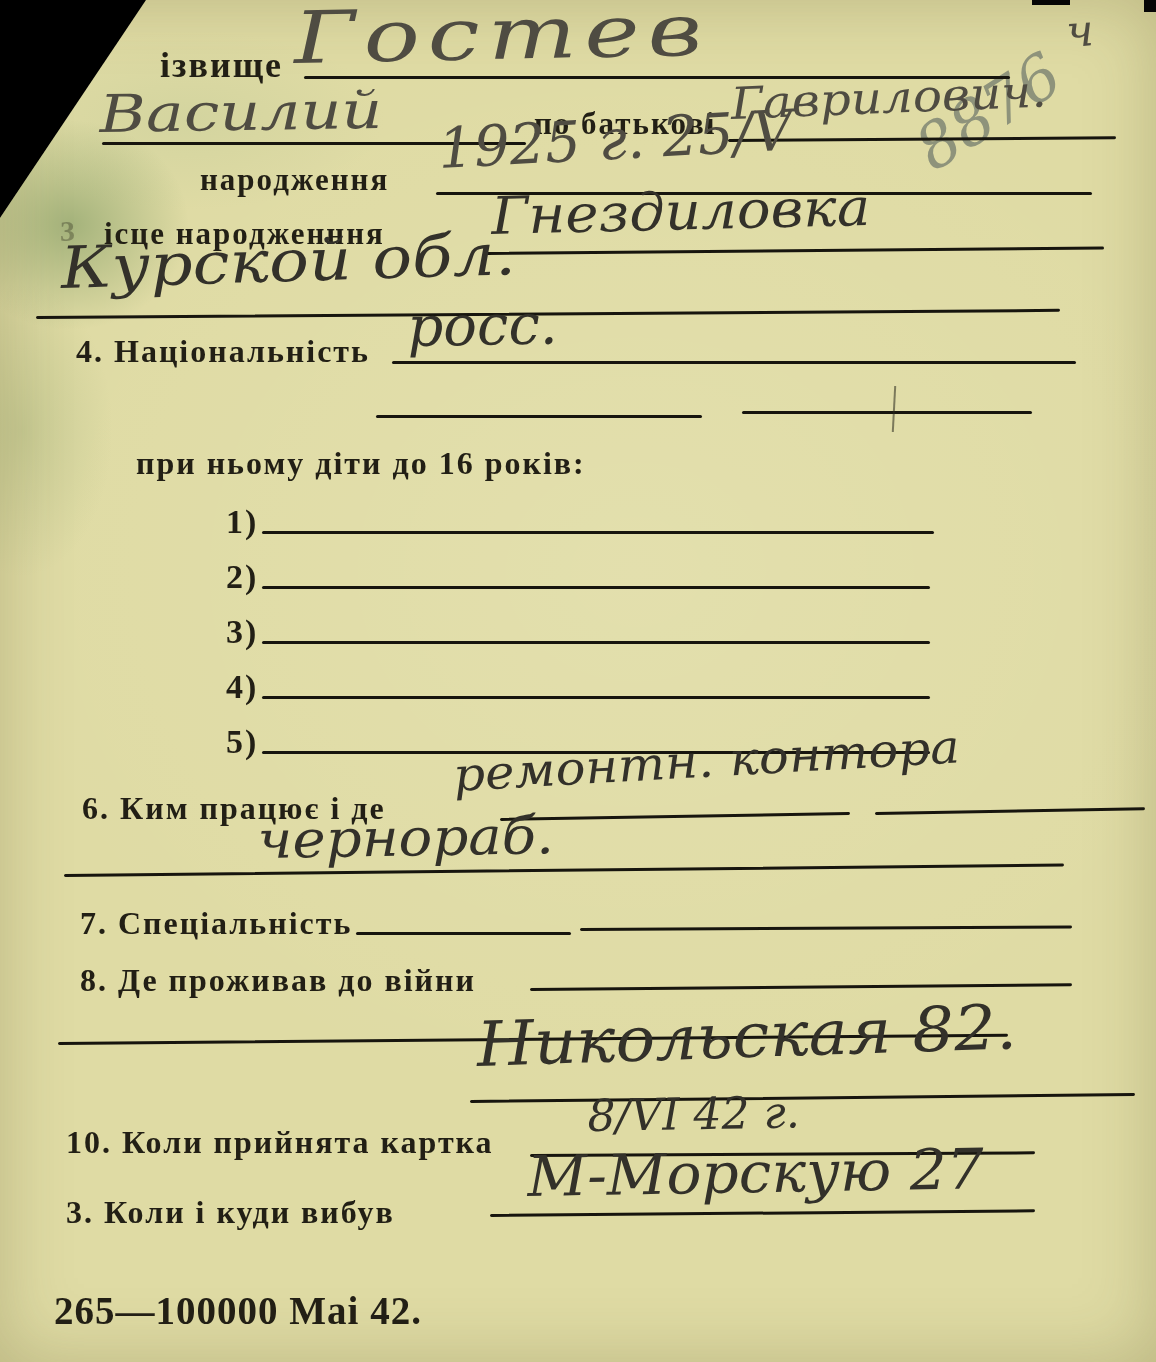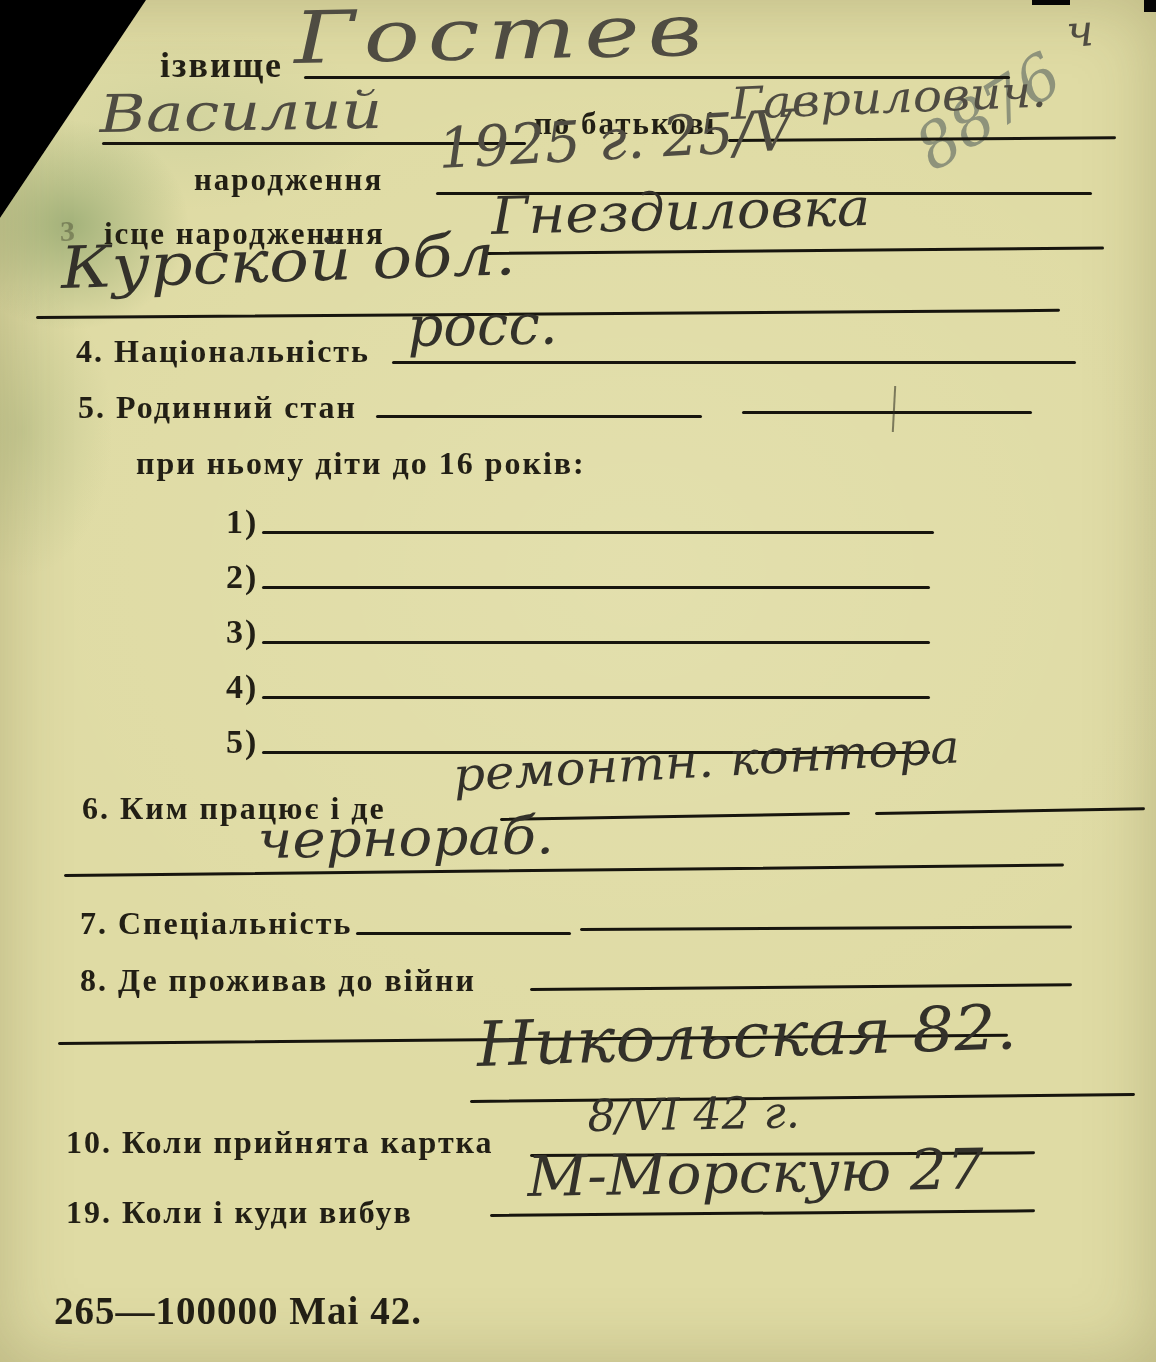--- a/index.html
+++ b/index.html
@@ -41,37 +41,36 @@
     <div class="hw pencil" style="left:295px;top:-4px;font-size:72px;letter-spacing:6px;transform:scaleX(1.3) rotate(-1.5deg);">Гостев</div>
     <div class="lbl" style="left:160px;top:44px;font-size:36px;">ізвище</div>
     <div class="rule" style="left:304px;top:76px;width:706px;"></div>
 
     <div class="hw pencil" style="left:100px;top:84px;font-size:52px;transform:scaleX(1.22) rotate(-1deg);">Василий</div>
     <div class="rule" style="left:102px;top:142px;width:424px;"></div>
     <div class="lbl" style="left:534px;top:106px;font-size:31px;">по батькові</div>
     <div class="hw pencil" style="left:732px;top:78px;font-size:44px;transform:scaleX(1.1) rotate(-2.5deg);">Гаврилович.</div>
     <div class="rule" style="left:728px;top:139px;width:388px;transform:rotate(-0.4deg);"></div>
 
-    <div class="lbl" style="left:194px;top:162px;font-size:31px;">народження</div>
+    <div class="lbl" style="left:200px;top:162px;font-size:31px;">народження</div>
     <div class="hw pencil" style="left:440px;top:116px;font-size:56px;transform:rotate(-3deg);">1925 г. 25/V</div>
     <div class="rule" style="left:436px;top:192px;width:656px;"></div>
 
     <div class="lbl faint" style="left:60px;top:214px;font-size:30px;">3</div>
     <div class="lbl" style="left:104px;top:216px;font-size:31px;">ісце народженння</div>
     <div class="hw ink" style="left:492px;top:186px;font-size:52px;transform:scaleX(1.08) rotate(-1.5deg);">Гнездиловка</div>
     <div class="rule" style="left:486px;top:252px;width:618px;transform:rotate(-0.5deg);"></div>
 
     <div class="hw ink" style="left:62px;top:234px;font-size:58px;transform:scaleX(1.14) rotate(-2deg);">Курской обл.</div>
     <div class="rule" style="left:36px;top:316px;width:1024px;transform:rotate(-0.4deg);"></div>
 
     <div class="lbl" style="left:76px;top:333px;font-size:32px;">4. Національність</div>
     <div class="hw ink" style="left:408px;top:294px;font-size:56px;transform:rotate(-1deg);">росс.</div>
     <div class="rule" style="left:392px;top:361px;width:684px;"></div>
 
-    <div class="lbl" style="left:78px;top:389px;font-size:32px;">5. Родинний стан</div>
     <div class="rule" style="left:376px;top:415px;width:326px;"></div>
     <div class="rule" style="left:742px;top:411px;width:290px;"></div>
     <div class="crease" style="left:893px;top:386px;height:46px;transform:rotate(3deg);"></div>
 
     <div class="lbl" style="left:136px;top:445px;font-size:32px;">при ньому діти до 16 років:</div>
 
     <div class="lbl" style="left:226px;top:503px;font-size:34px;">1)</div>
     <div class="rule" style="left:262px;top:531px;width:672px;"></div>
     <div class="lbl" style="left:226px;top:558px;font-size:34px;">2)</div>
     <div class="rule" style="left:262px;top:586px;width:668px;"></div>
@@ -97,20 +96,20 @@
     <div class="rule" style="left:530px;top:988px;width:542px;transform:rotate(-0.5deg);"></div>
     <div class="rule" style="left:58px;top:1042px;width:950px;transform:rotate(-0.5deg);"></div>
 
     <div class="hw ink" style="left:478px;top:1008px;font-size:62px;transform:scaleX(1.06) rotate(-2deg);">Никольская 82.</div>
     <div class="rule" style="left:470px;top:1100px;width:665px;transform:rotate(-0.6deg);"></div>
 
     <div class="hw ink" style="left:588px;top:1090px;font-size:44px;transform:rotate(-1deg);">8/VI 42 г.</div>
     <div class="lbl" style="left:66px;top:1124px;font-size:32px;">10. Коли прийнята картка</div>
     <div class="rule" style="left:530px;top:1154px;width:505px;transform:rotate(-0.3deg);"></div>
 
-    <div class="lbl" style="left:66px;top:1194px;font-size:32px;">19. Коли і куди вибув</div>
+    <div class="lbl" style="left:66px;top:1194px;font-size:32px;">3. Коли і куди вибув</div>
     <div class="hw ink" style="left:528px;top:1144px;font-size:56px;transform:scaleX(1.04) rotate(-1deg);">М-Морскую 27</div>
     <div class="rule" style="left:490px;top:1214px;width:545px;transform:rotate(-0.5deg);"></div>
 
     <div class="lbl" style="left:54px;top:1288px;font-size:39px;letter-spacing:1px;">265—100000 Mai 42.</div>
 
   </div>
 </div>
 
 </body></html>

